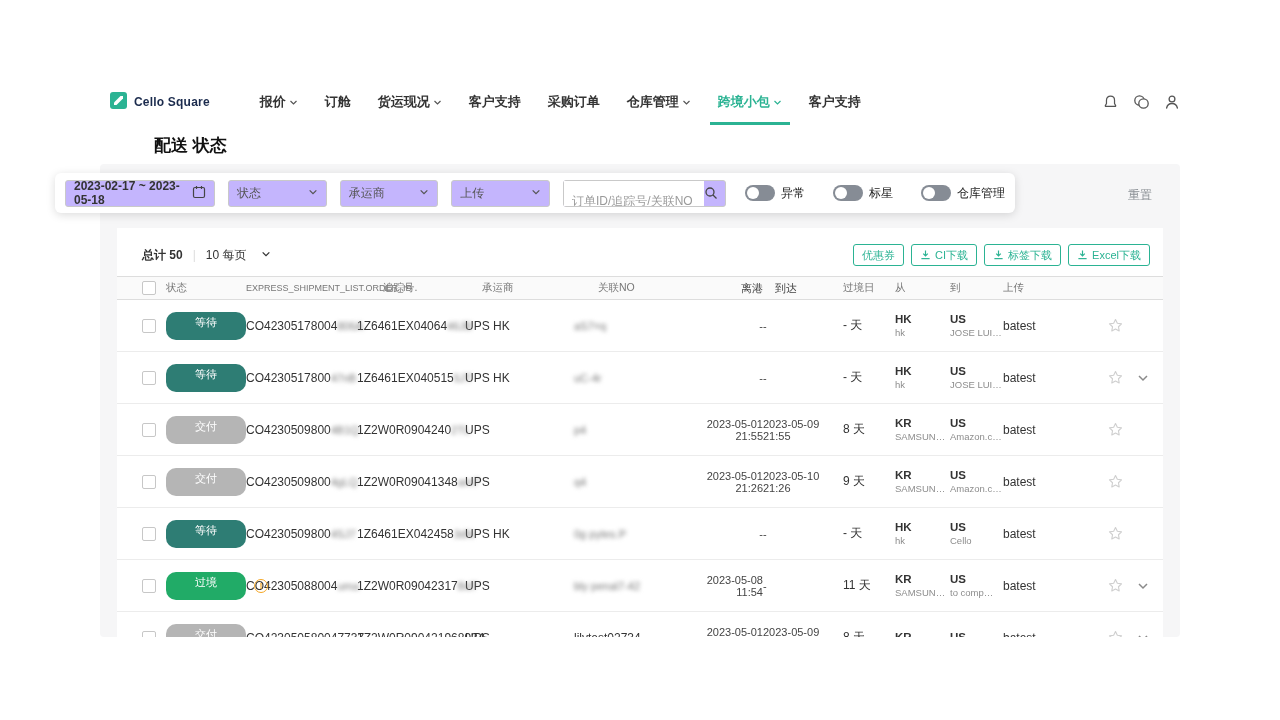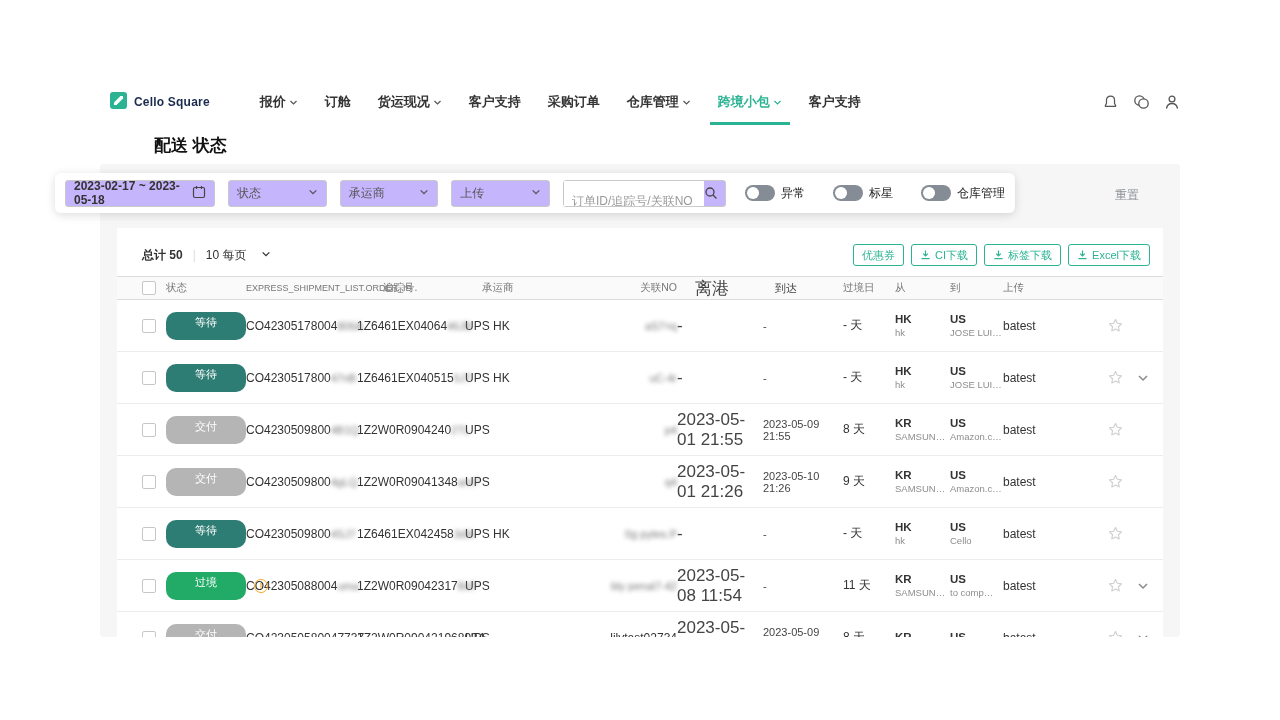--- a/index.html
+++ b/index.html
@@ -20,21 +20,21 @@
     height:3px; background:#2bb393; }
   .hdr-icons { margin-left:auto; display:flex; align-items:center; gap:14px; }
   .hdr-icons .ic { cursor:pointer; display:flex; align-items:center; }
 
   
   .page-title { position:absolute; left:110px; top:134px; font-size:17px; font-weight:bold; color:#111;margin-left:44px; }
 
   
   .gray-panel { position:absolute; left:100px; top:164px; width:1080px; height:473px;
     background:#f6f6f7; border-radius:4px; }
-  .reset-link { position:absolute; right:141px; top:187px; font-size:12px; color:#8a8f94; cursor:pointer; }
+  .reset-link { position:absolute; right:128px; top:187px; font-size:12px; color:#8a8f94; cursor:pointer; }
 
   
   .filter-card { position:absolute; left:55px; top:173px; width:960px; height:40px;
     background:#fff; border-radius:6px; box-shadow:0 2px 10px rgba(0,0,0,.14);
     display:flex; align-items:center; padding:0 10px; gap:13px; z-index:5; }
   .inp { height:27px; border:1px solid #c9c9c9; border-radius:3px; background:#c4b5fd;
     display:flex; align-items:center; padding:0 8px; font-size:12px; }
   .date-inp { width:162px; justify-content:space-between; font-weight:bold; color:#333; cursor:pointer; }
   .dd { width:106px; justify-content:space-between; color:#555; cursor:pointer; }
   .search-wrap { width:172px; justify-content:space-between; padding:0; position:relative; }
@@ -65,22 +65,22 @@
   .thead { display:flex; align-items:center; height:24px; background:#fafafa;
     border-top:1px solid #ddd; border-bottom:1px solid #ddd; font-size:10.5px; color:#777; }
   .trow { display:flex; align-items:center; height:52px; border-bottom:1px solid #ececec;
     font-size:12px; color:#333; }
 
   .c-check { width:14px; margin-left:25px; display:flex; }
   .c-status { width:80px; margin-left:10px; position:relative; display:flex; align-items:center; }
   .c-order { width:111px; white-space:nowrap; overflow:visible; }
   .c-track { width:108px; white-space:nowrap; }
   .c-carrier { width:97px; }
-  .c-ref { width:115px; white-space:nowrap;text-align:right; }
-  .c-dep { width:86px; font-size:17px; color:#444; }
+  .c-ref { width:115px; white-space:nowrap; }
+  .c-dep { width:86px; font-size:11px; color:#444;text-align:right; }
   .c-arr { width:80px; font-size:11px; color:#444; }
   .c-days { width:52px; }
   .c-from,.c-to { line-height:1.25; }
   .c-from { width:55px; } .c-to { width:53px; }
   .c-upload { width:104px; }
   .c-star { width:30px; display:flex; align-items:center; }
   .c-chev { width:26px; display:flex; align-items:center; }
   .thead .c-order { font-size:9px; letter-spacing:0; color:#777; }
   .pl26{padding-left:26px;} .pl17{padding-left:17px;} .pl36{padding-left:36px;}
   .pl18{padding-left:18px;} .pl12{padding-left:12px;}

